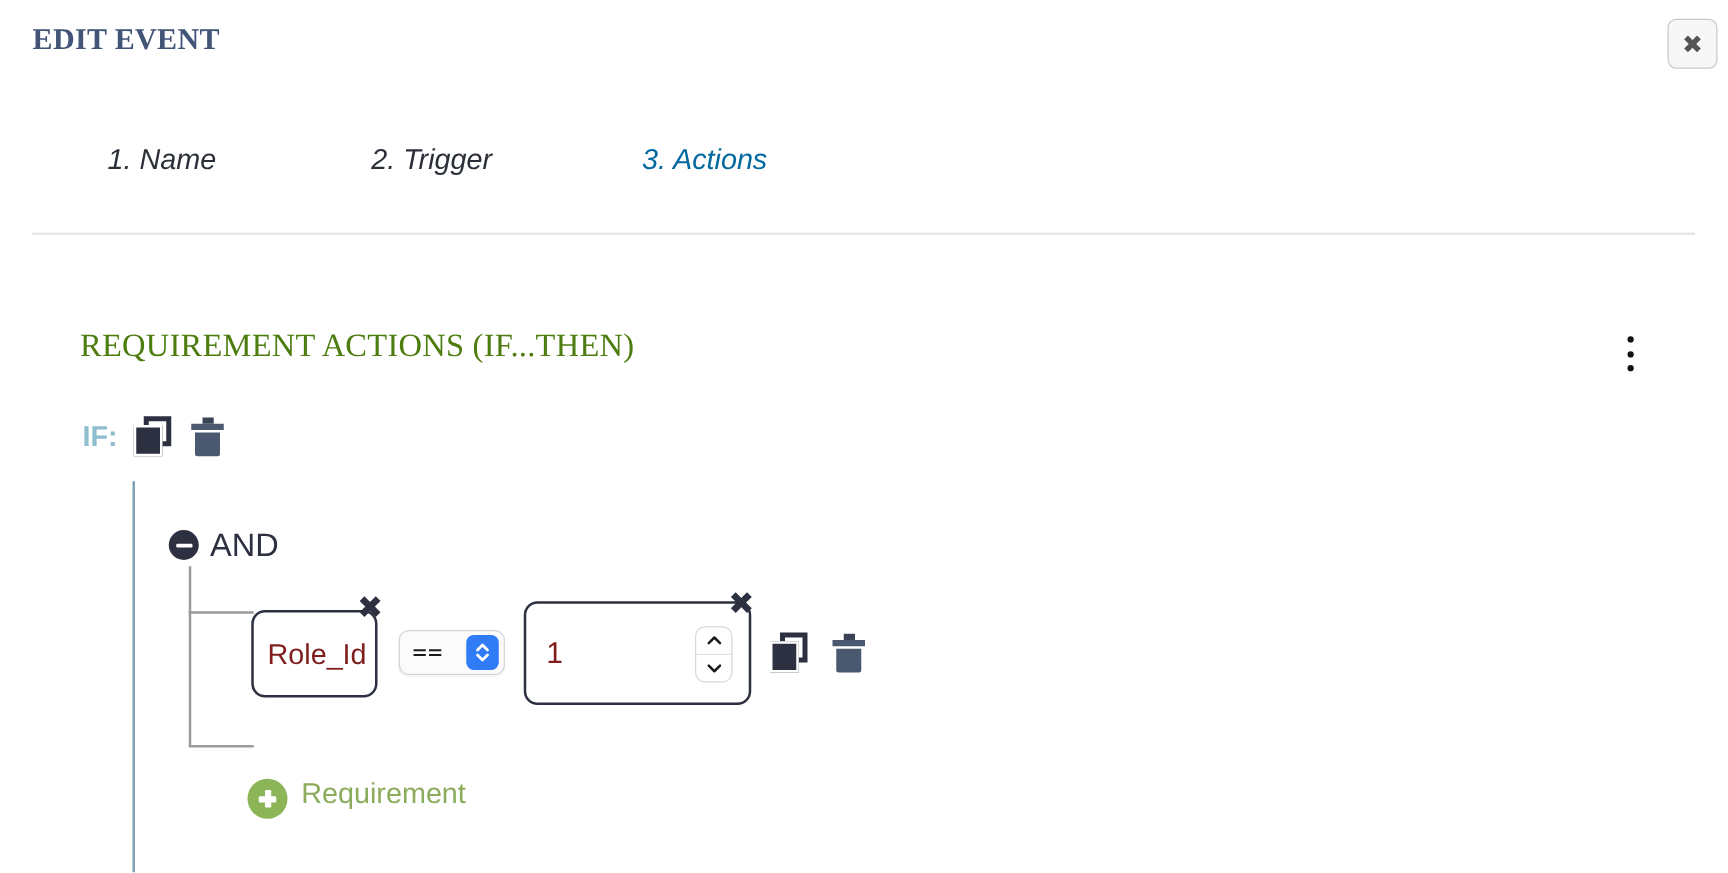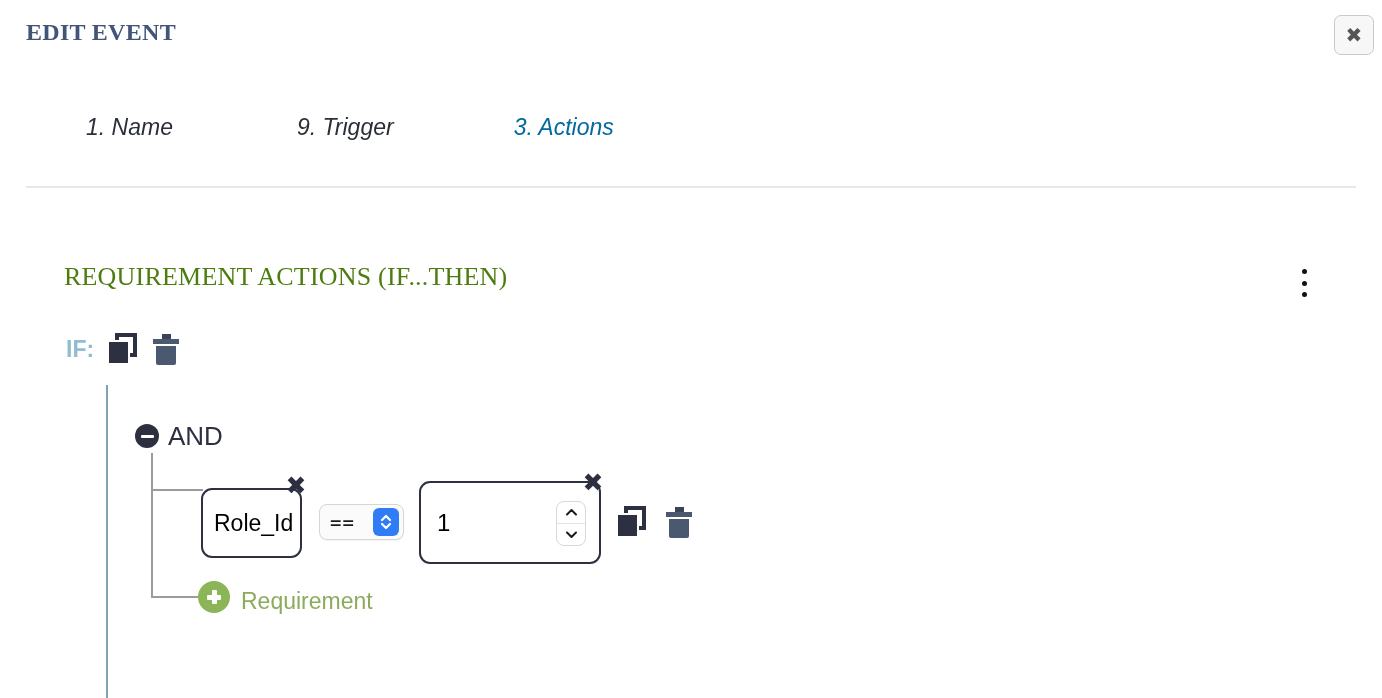--- a/index.html
+++ b/index.html
@@ -282,21 +282,21 @@
     width: 182px;
     height: 83px;
     padding-left: 16px;
   }
   .field-box input {
     border: none;
     outline: none;
     background: transparent;
     font-family: "Liberation Sans", sans-serif;
     font-size: 23px;
-    color: #000000;
+    color: #7f1d1d;
     width: 100%;
     padding: 0;
   }
   .field-value input { font-size: 24px; }
 
   .x-badge {
     position: absolute;
     width: 26px;
     height: 26px;
     display: flex;
@@ -384,23 +384,24 @@
   
   .add-links {
     position: absolute;
     left: 198px;
     top: 581px;
     display: flex;
     align-items: center;
   }
   .add-link {
     display: flex;
-    align-items: flex-end;
+    align-items: flex-start;
     cursor: pointer;
     margin-right: 27px;
+    margin-top: 42px;
   }
   .plus-circle {
     width: 32px;
     height: 32px;
     border-radius: 50%;
     background: #8cb557;
     position: relative;
     flex: none;
     margin-right: 11px;
   }
@@ -428,21 +429,21 @@
 <body>
 
 <div class="page-title">EDIT EVENT</div>
 
 <div class="close-button">
   <span class="x-glyph">✖</span>
 </div>
 
 <div class="tabs">
   <div class="tab t1">1. Name</div>
-  <div class="tab t2">9. Trigger</div>
+  <div class="tab t2">2. Trigger</div>
   <div class="tab t3">3. Actions</div>
 </div>
 
 <div class="divider"></div>
 
 <div class="section-title">REQUIREMENT ACTIONS (IF...THEN)</div>
 
 <div class="kebab-menu">
   <i></i>
   <i></i>

